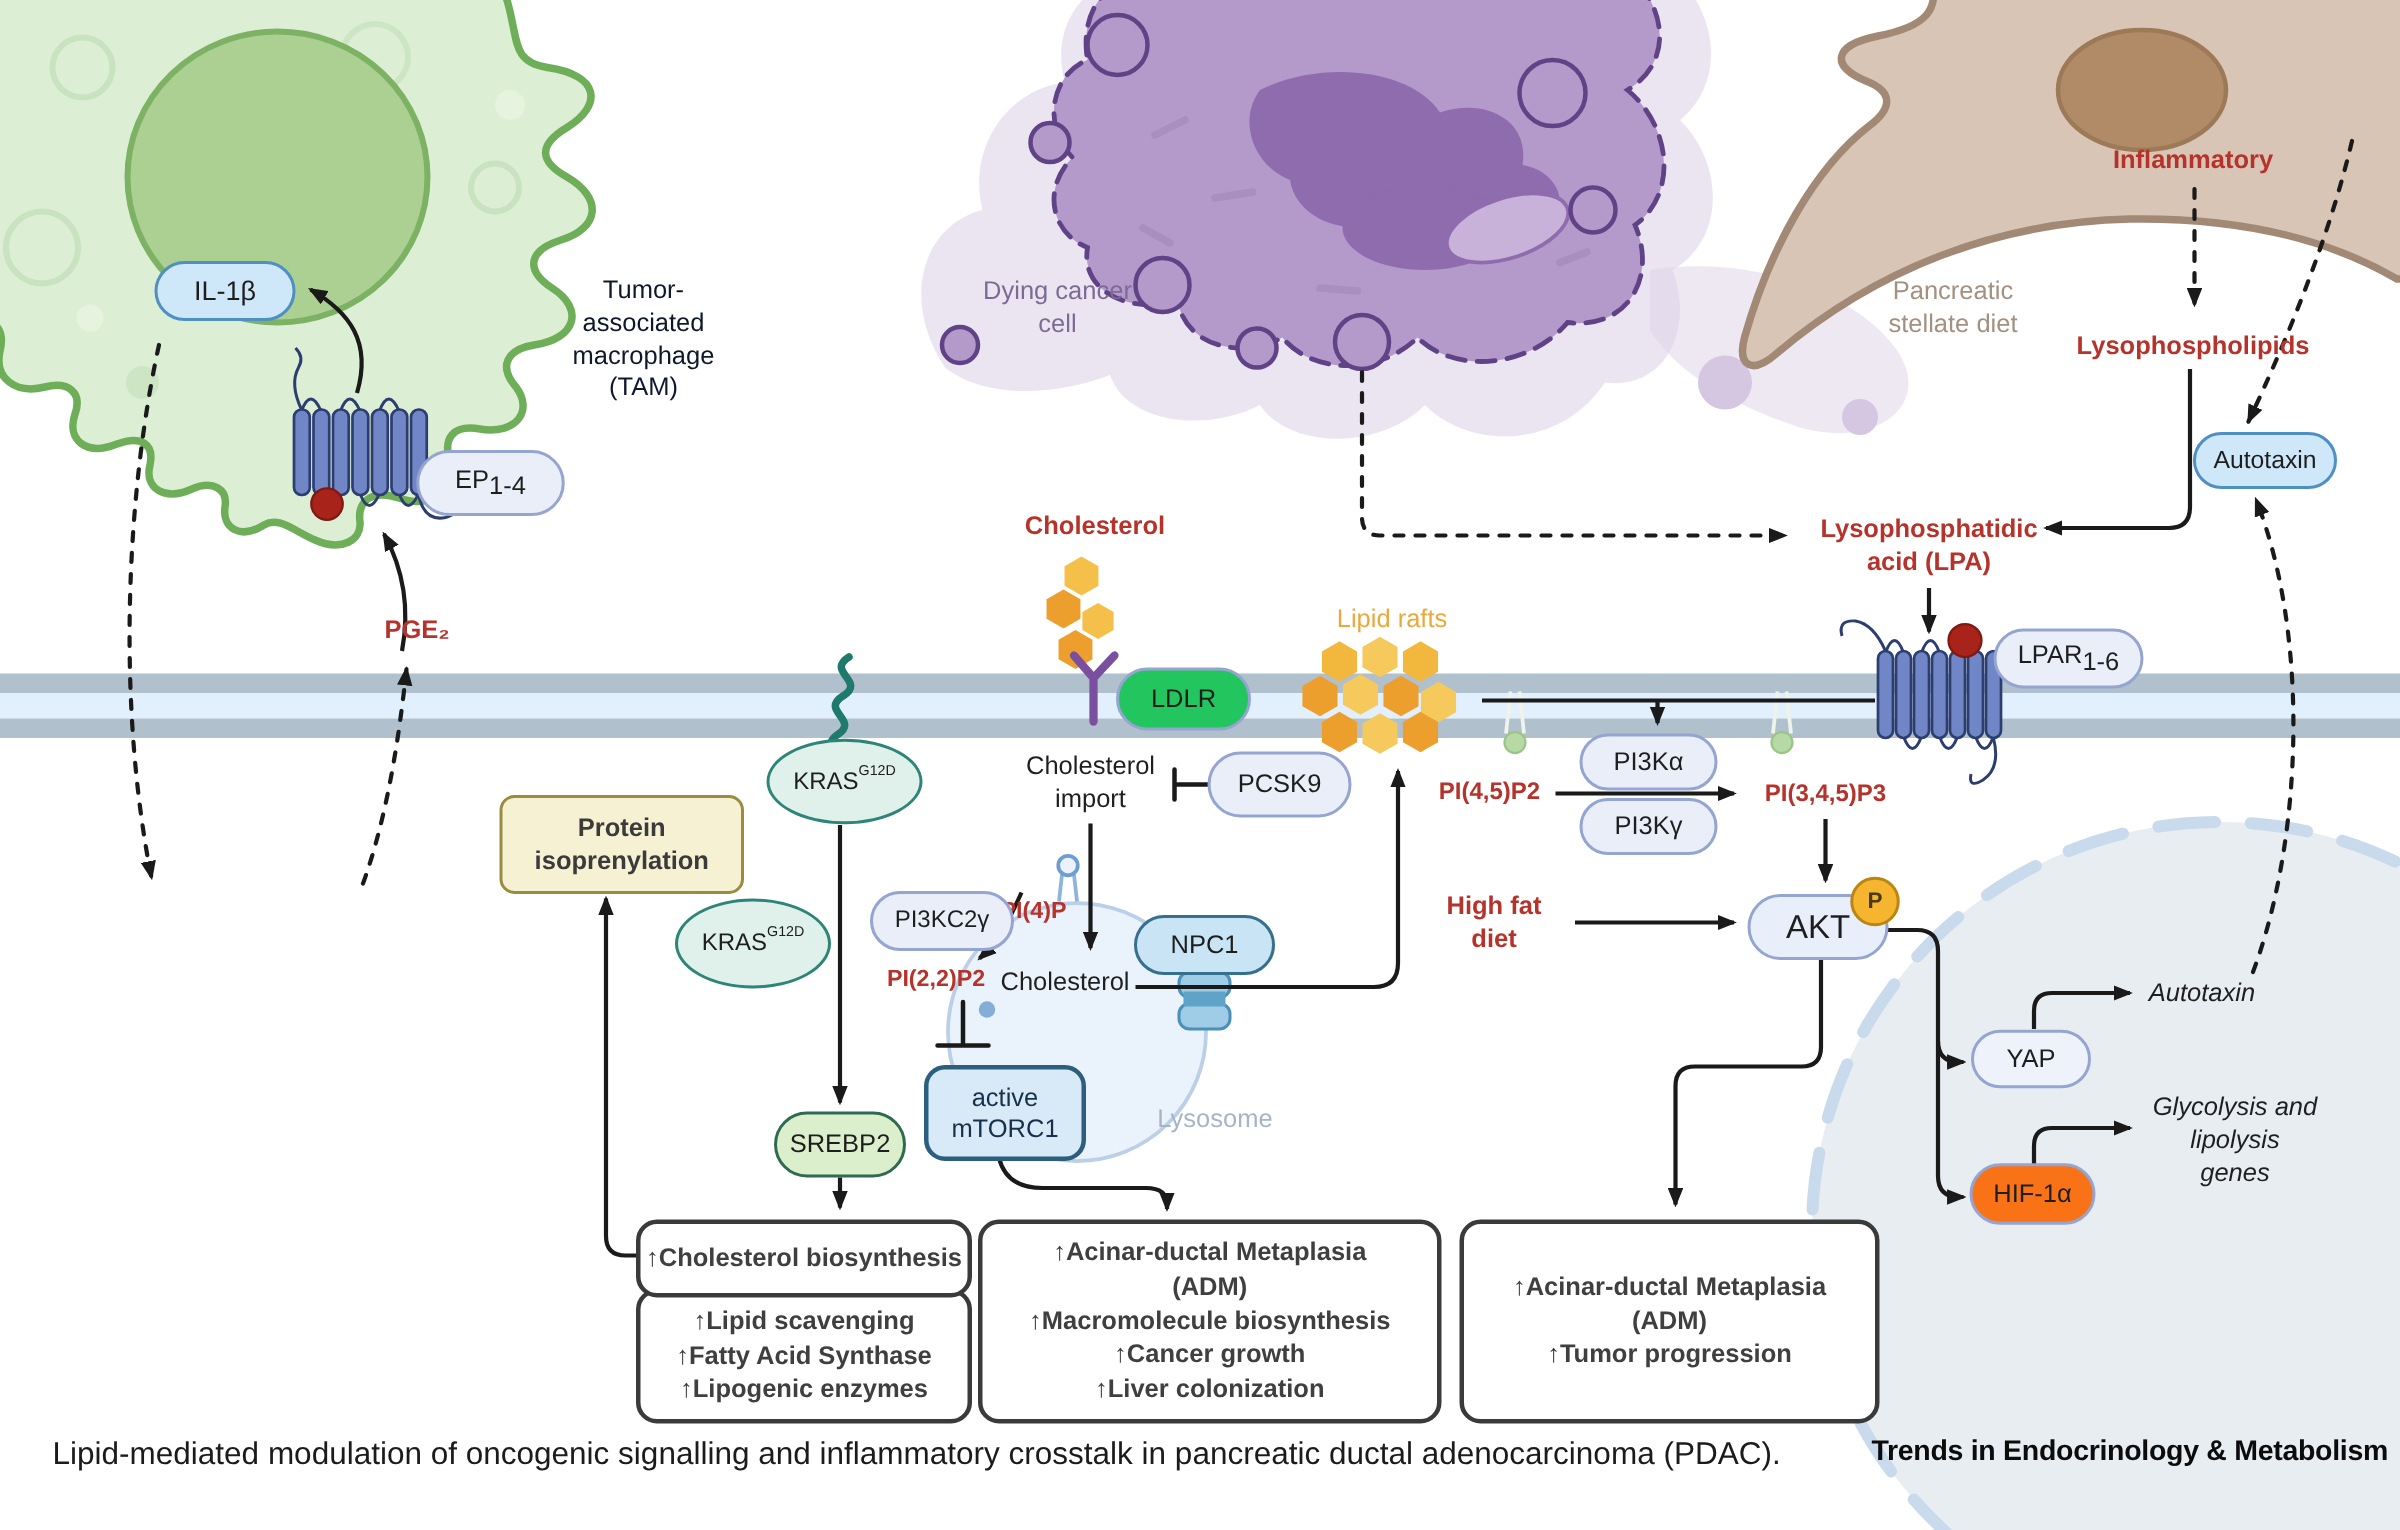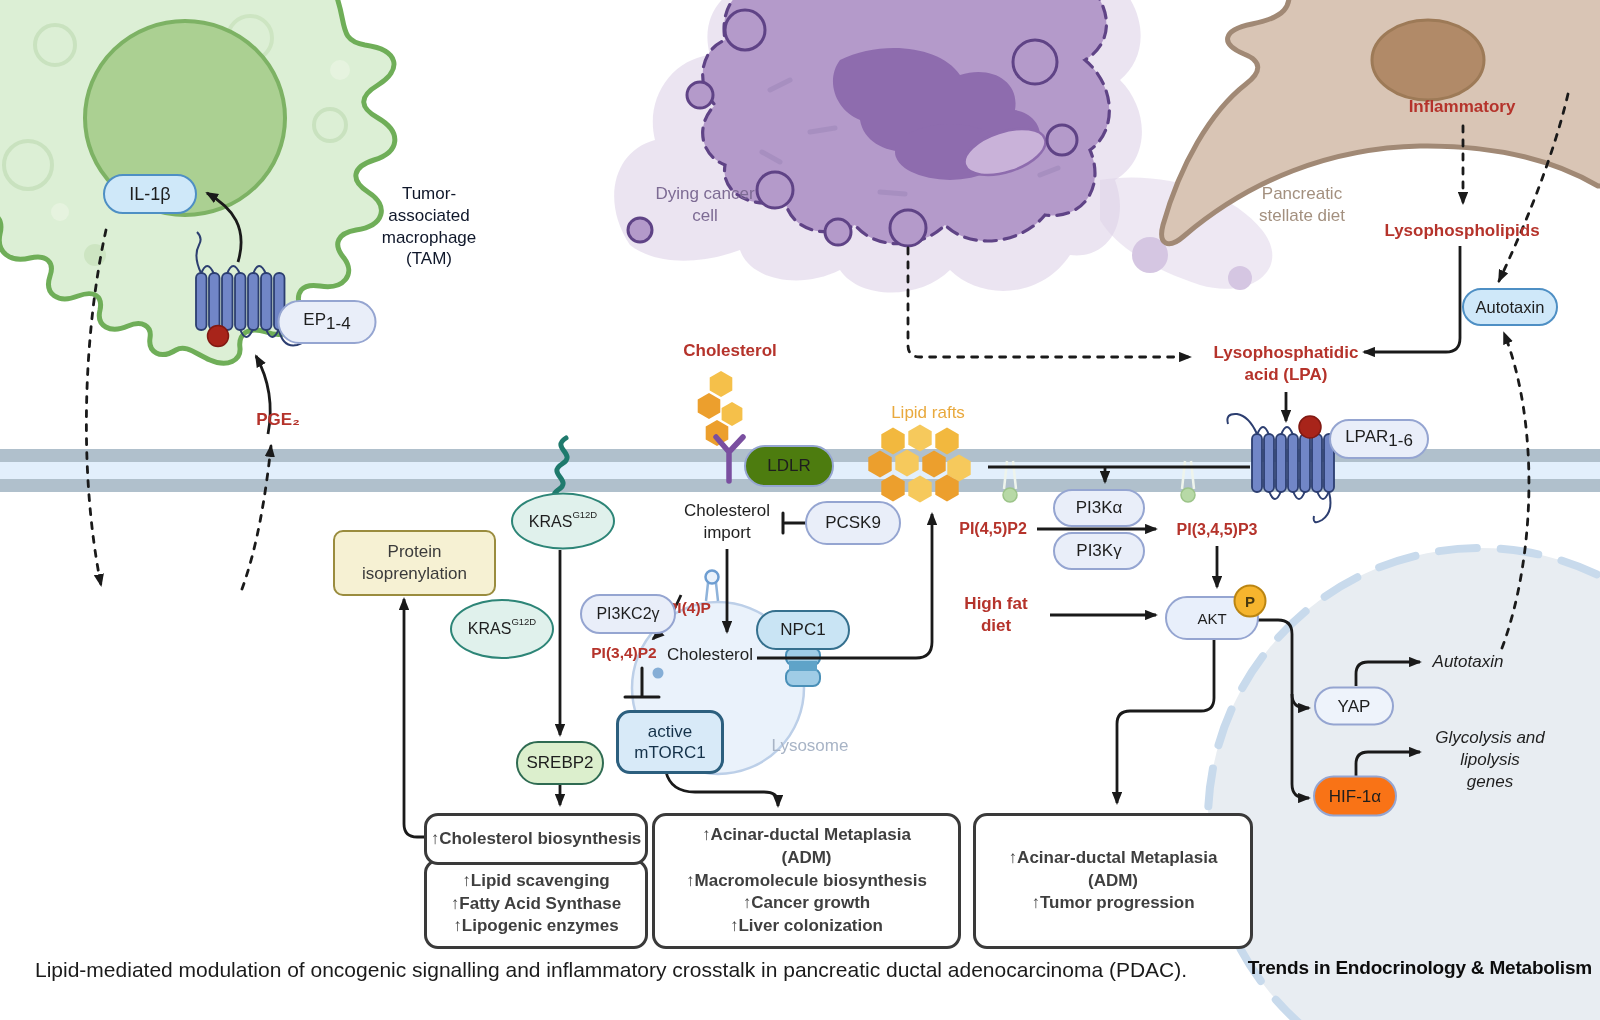--- a/index.html
+++ b/index.html
@@ -20,21 +20,21 @@
   .pill.blue{background:#cfe8f9;border:2.5px solid #4e8fc4;}
   .pill.lav{background:#e9eef9;border:2px solid #95a5d1;}
   .pill.npc{background:#c9e4f4;border:2.5px solid #35708e;}
   .pill.green{background:#dcefcd;border:2.5px solid #2f6b52;}
   .pill.oval{border-radius:50%;background:#e0f1ec;border:2.5px solid #2d8577;}
   .box{position:absolute;display:flex;align-items:center;justify-content:center;text-align:center;
        white-space:pre-line;}
   .box.white{background:#fff;border:3px solid #3a3a3a;border-radius:14px;font-weight:700;
        color:#3f3f3f;font-size:17px;line-height:1.35;}
   .box.cream{background:#f6f1d3;border:2.5px solid #9a8c3e;border-radius:10px;color:#3b3b3b;
-       font-size:17px;line-height:1.3;}
+       font-size:17px;line-height:1.3;font-weight:bold;}
   .box.mtor{background:#d8eaf8;border:3px solid #2c5f7e;border-radius:14px;color:#15324a;
        font-size:17px;line-height:1.25;}
   .pcirc{position:absolute;transform:translate(-50%,-50%);width:29px;height:29px;border-radius:50%;
        background:#f6b52e;border:2.5px solid #bb8512;display:flex;align-items:center;
        justify-content:center;font-weight:700;font-size:15px;color:#4a3a10;}
   sub{font-size:17px;}
   .sup{font-size:9.5px;vertical-align:super;position:relative;top:-3px;}
   #caption{position:absolute;left:35px;top:958px;font-size:21px;color:#1b1b1b;}
   #journal{position:absolute;right:8px;top:957px;font-size:19px;font-weight:700;color:#0c0c0c;
        letter-spacing:-0.2px;}
@@ -286,21 +286,21 @@
 
 <div class="lbl red" style="left:1286px;top:364px;">Lysophosphatidic
 acid (LPA)</div>
 
 <div class="pill lav" style="left:1379px;top:439px;width:96px;height:36px;">
   <span><span>LPAR</span><sub>1-6</sub></span>
 </div>
 
 <div class="lbl red" style="left:730px;top:351px;">Cholesterol</div>
 
-<div class="pill lav" style="left:789px;top:466px;width:86px;height:38px;background:#4d7c0f;">
+<div class="pill lav" style="left:789px;top:466px;width:86px;height:38px;background:#22c55e;">
   <span>LDLR</span>
 </div>
 
 <div class="lbl" style="left:727px;top:522px;">Cholesterol
 import</div>
 
 <div class="pill lav" style="left:853px;top:523px;width:92px;height:40px;">
   <span>PCSK9</span>
 </div>
 
@@ -310,21 +310,21 @@
 
 <div class="pill lav" style="left:1099px;top:508px;width:88px;height:34px;">
   <span>PI3Kα</span>
 </div>
 <div class="pill lav" style="left:1099px;top:551px;width:88px;height:34px;">
   <span>PI3Kγ</span>
 </div>
 
 <div class="lbl red" style="left:1217px;top:530px;font-size:16px;">PI(3,4,5)P3</div>
 
-<div class="pill lav" style="left:1212px;top:618px;width:90px;height:40px;font-size:15px;background:#e8effb;text-align:center;">
+<div class="pill lav" style="left:1212px;top:618px;width:90px;height:40px;font-size:22px;background:#e8effb;text-align:center;">
   <span>AKT</span>
 </div>
 <div class="pcirc" style="left:1250px;top:601px;">
   <span>P</span>
 </div>
 
 <div class="lbl red" style="left:996px;top:615px;">High fat
 diet</div>
 
 <div class="pill oval" style="left:563px;top:521px;width:100px;height:53px;font-size:16px;">
@@ -336,21 +336,21 @@
 
 <div class="box cream" style="left:333px;top:530px;width:159px;height:62px;">Protein
 isoprenylation</div>
 
 <div class="lbl red" style="left:689px;top:608px;font-size:15.5px;">PI(4)P</div>
 
 <div class="pill lav" style="left:628px;top:614px;width:92px;height:36px;font-size:16px;background:#e9eef9;">
   <span>PI3KC2γ</span>
 </div>
 
-<div class="lbl red" style="left:624px;top:653px;font-size:15.5px;">PI(3,4)P2</div>
+<div class="lbl red" style="left:624px;top:653px;font-size:15.5px;">PI(2,2)P2</div>
 
 <div class="pill npc" style="left:803px;top:630px;width:90px;height:36px;">
   <span>NPC1</span>
 </div>
 
 <div class="lbl" style="left:710px;top:655px;">Cholesterol</div>
 <div class="lbl gray-lbl" style="left:810px;top:746px;">Lysosome</div>
 
 <div class="box mtor" style="left:616px;top:710px;width:102px;height:58px;">active
 mTORC1</div>

